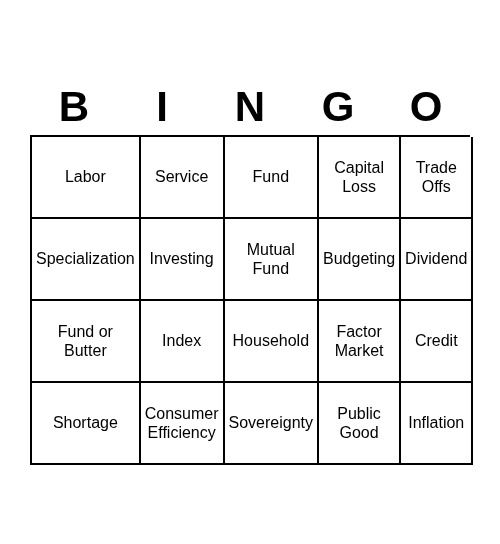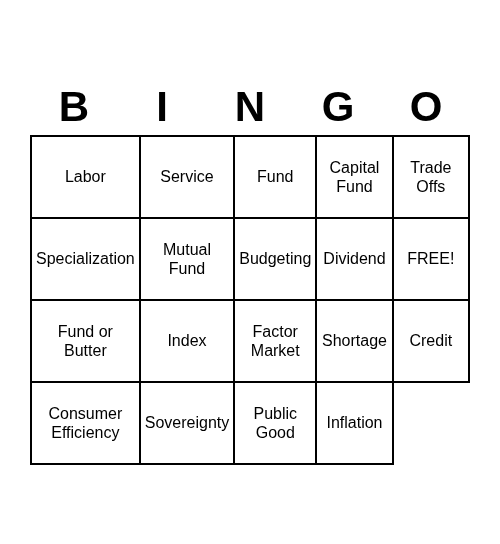--- a/index.html
+++ b/index.html
@@ -63,54 +63,57 @@
   <div class="bingo-cell">
         <span class="cell-text xl">Labor</span>
       </div>
       <div class="bingo-cell">
         <span class="cell-text md">Service</span>
       </div>
       <div class="bingo-cell">
         <span class="cell-text lg">Fund</span>
       </div>
       <div class="bingo-cell">
-        <span class="cell-text lg">Capital Fund</span>
+        <span class="cell-text lg">Capital Loss</span>
       </div>
       <div class="bingo-cell">
         <span class="cell-text xl">Trade Offs</span>
       </div>
       <div class="bingo-cell">
         <span class="cell-text xs">Specialization</span>
+      </div>
+      <div class="bingo-cell">
+        <span class="cell-text sm">Investing</span>
       </div>
       <div class="bingo-cell">
         <span class="cell-text lg">Mutual Fund</span>
       </div>
       <div class="bingo-cell">
         <span class="cell-text xs">Budgeting</span>
       </div>
       <div class="bingo-cell">
         <span class="cell-text sm">Dividend</span>
       </div>
       <div class="bingo-cell">
-        <span class="cell-text xl">FREE!</span>
-      </div>
-      <div class="bingo-cell">
         <span class="cell-text sm">Fund or Butter</span>
       </div>
       <div class="bingo-cell">
         <span class="cell-text xl">Index</span>
       </div>
       <div class="bingo-cell">
+        <span class="cell-text xs">Household</span>
+      </div>
+      <div class="bingo-cell">
         <span class="cell-text lg">Factor Market</span>
       </div>
       <div class="bingo-cell">
-        <span class="cell-text sm">Shortage</span>
+        <span class="cell-text xl">Credit</span>
       </div>
       <div class="bingo-cell">
-        <span class="cell-text xl">Credit</span>
+        <span class="cell-text sm">Shortage</span>
       </div>
       <div class="bingo-cell">
         <span class="cell-text xs">Consumer Efficiency</span>
       </div>
       <div class="bingo-cell">
         <span class="cell-text sm">Sovereignty</span>
       </div>
       <div class="bingo-cell">
         <span class="cell-text xl">Public Good</span>
       </div>

